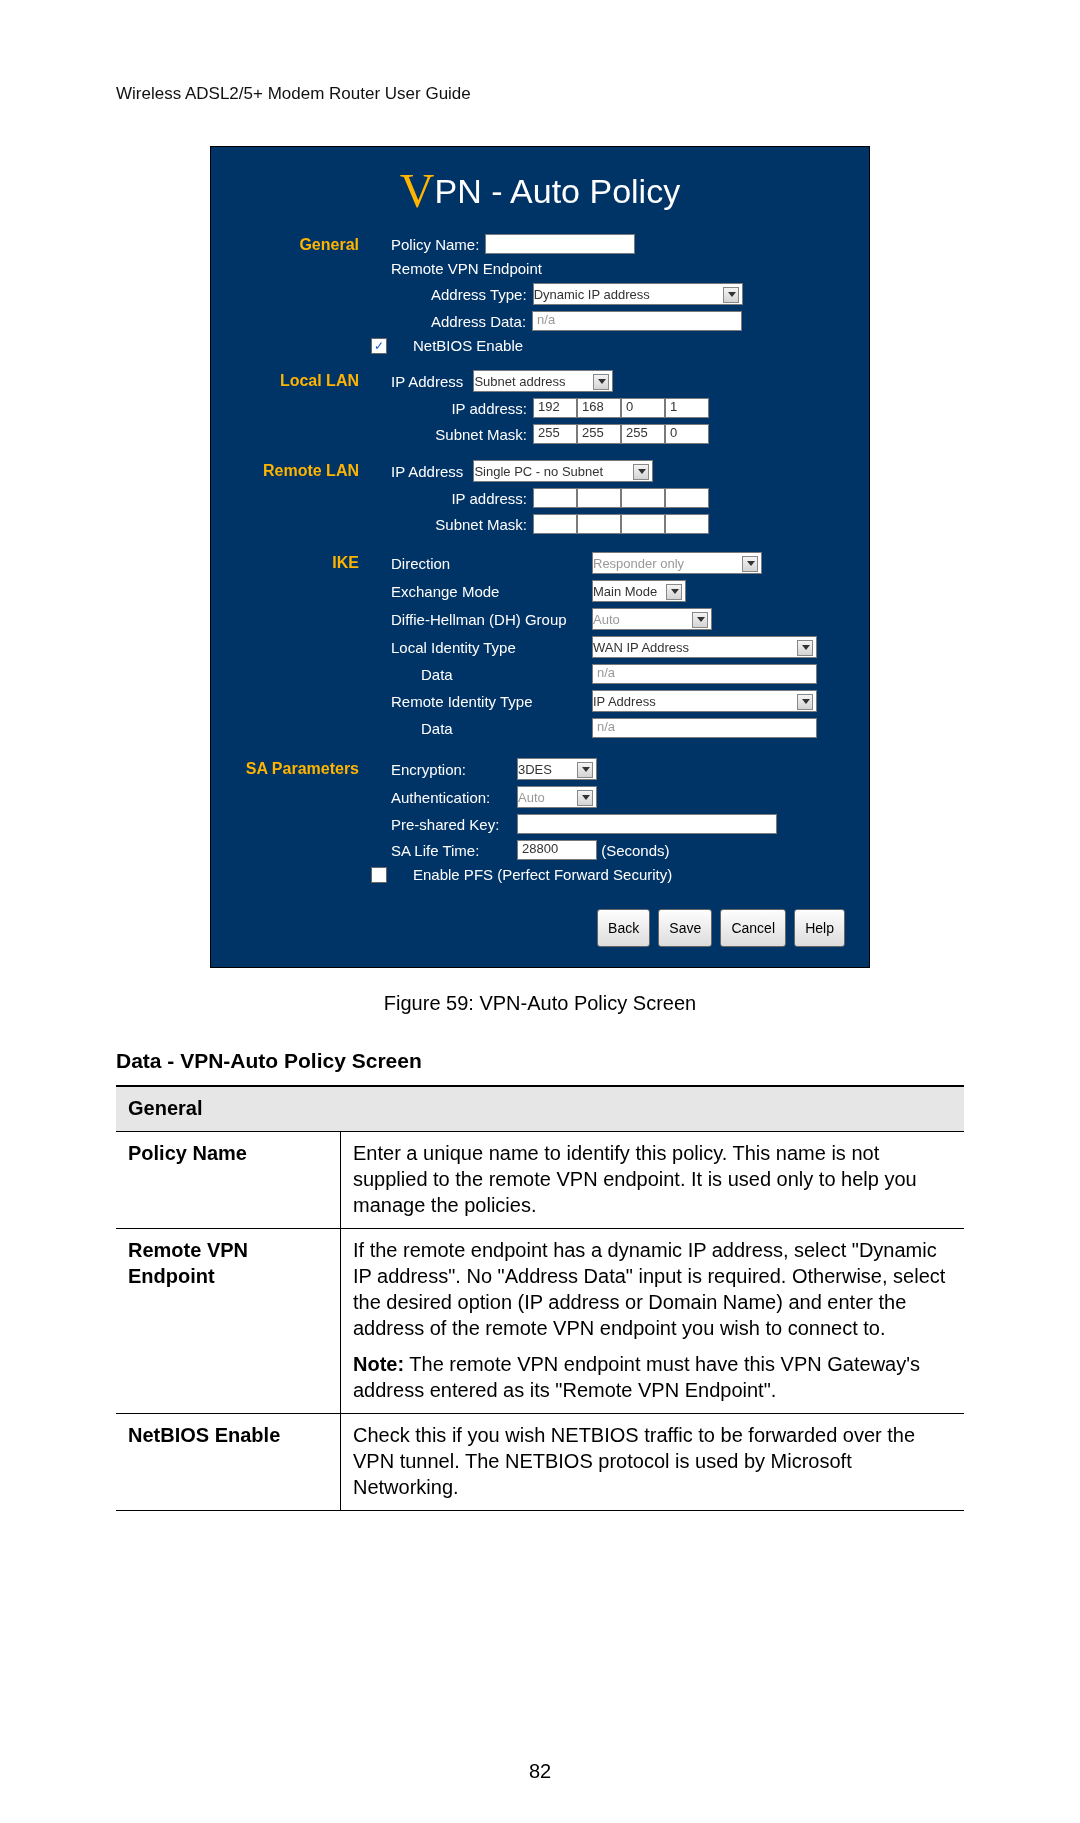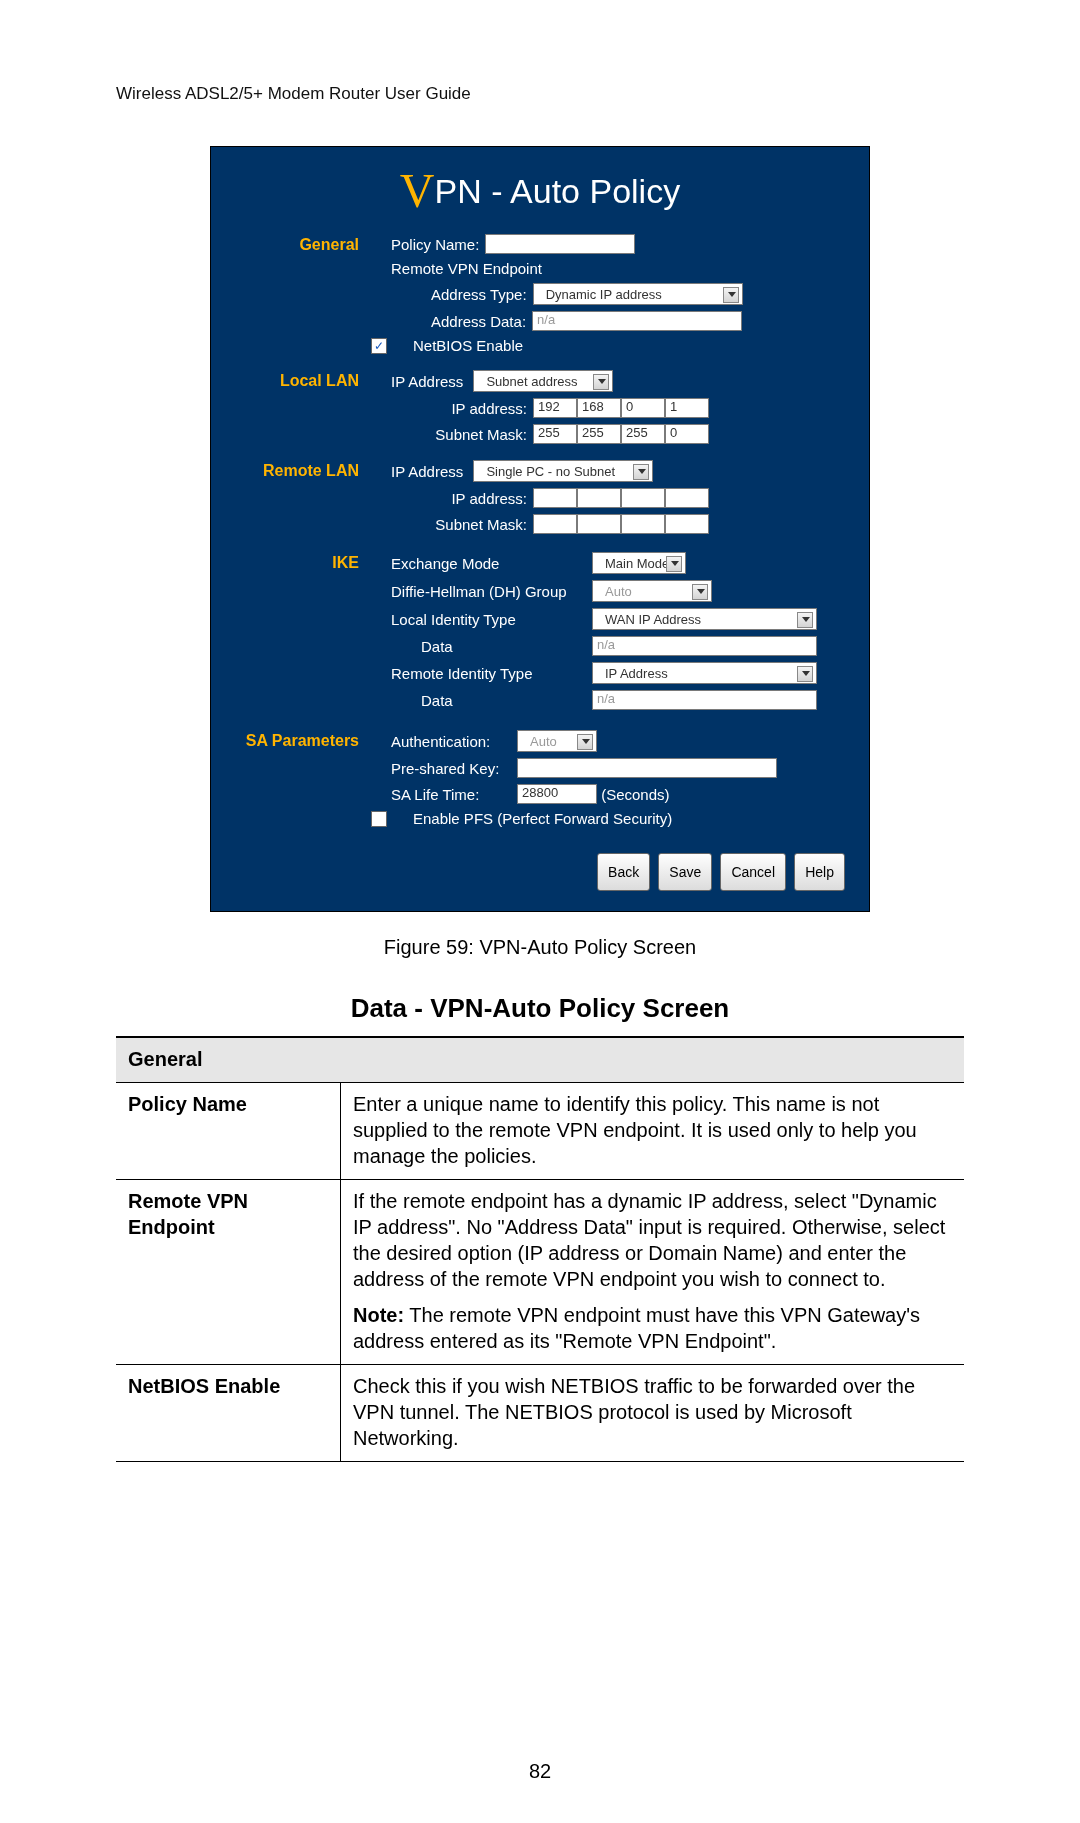--- a/index.html
+++ b/index.html
@@ -88,21 +88,21 @@
     padding: 0 4px;
     box-sizing: border-box;
   }
   .txt.disabled { color: #999; }
   .sel {
     background: #fff;
     color: #333;
     border: 1px solid #7a7a7a;
     height: 22px;
     font-size: 13px;
-    padding: 0 18px 0 12px;
+    padding: 0 18px 0 0;
     position: relative;
     display: inline-flex;
     align-items: center;
     box-sizing: border-box;
   }
   .sel.disabled { color: #999; }
   .sel::after {
     content: "";
     position: absolute;
     right: 3px;
@@ -153,23 +153,22 @@
     margin-left: 4px;
   }
   .caption {
     text-align: center;
     font-weight: normal;
     font-size: 20px;
     margin: 14px 0 34px 0;
   }
   .section-heading {
     font-weight: bold;
-    font-size: 26px;
+    font-size: 21px;
     margin: 0 0 12px 0;
-    text-align: center;
   }
   table.desc {
     width: 100%;
     border-collapse: collapse;
     font-size: 20px;
     line-height: 1.3;
   }
   table.desc td, table.desc th {
     text-align: left;
     vertical-align: top;
@@ -293,20 +292,27 @@
             <span class="txt oct"></span>
             <span class="txt oct"></span>
           </div>
         </div>
       </div>
 
       <div class="section-row" style="margin-top:12px">
         <div class="section-label">IKE</div>
         <div class="section-content">
           <div class="field-row">
+            <span class="lbl" style="width:195px;display:inline-block">Direction</span>
+            <span class="sel disabled" style="width:170px">
+                <span>Responder only</span>
+                <span class="chev"></span>
+              </span>
+          </div>
+          <div class="field-row">
             <span class="lbl" style="width:195px;display:inline-block">Exchange Mode</span>
             <span class="sel" style="width:94px">
                 <span>Main Mode</span>
                 <span class="chev"></span>
               </span>
           </div>
           <div class="field-row">
             <span class="lbl" style="width:195px;display:inline-block">Diffie-Hellman (DH) Group</span>
             <span class="sel disabled" style="width:120px">
                 <span>Auto</span>
@@ -334,20 +340,27 @@
           <div class="field-row">
             <span class="lbl" style="width:195px;display:inline-block;text-align:left;padding-left:30px;box-sizing:border-box">Data</span>
             <span class="txt disabled" style="width:225px">n/a</span>
           </div>
         </div>
       </div>
 
       <div class="section-row" style="margin-top:14px">
         <div class="section-label">SA Parameters</div>
         <div class="section-content">
+          <div class="field-row">
+            <span class="lbl" style="width:120px;display:inline-block">Encryption:</span>
+            <span class="sel" style="width:80px">
+                <span>3DES</span>
+                <span class="chev"></span>
+              </span>
+          </div>
           <div class="field-row">
             <span class="lbl" style="width:120px;display:inline-block">Authentication:</span>
             <span class="sel disabled" style="width:80px">
                 <span>Auto</span>
                 <span class="chev"></span>
               </span>
           </div>
           <div class="field-row">
             <span class="lbl" style="width:120px;display:inline-block">Pre-shared Key:</span>
             <span class="txt" style="width:260px"></span>

